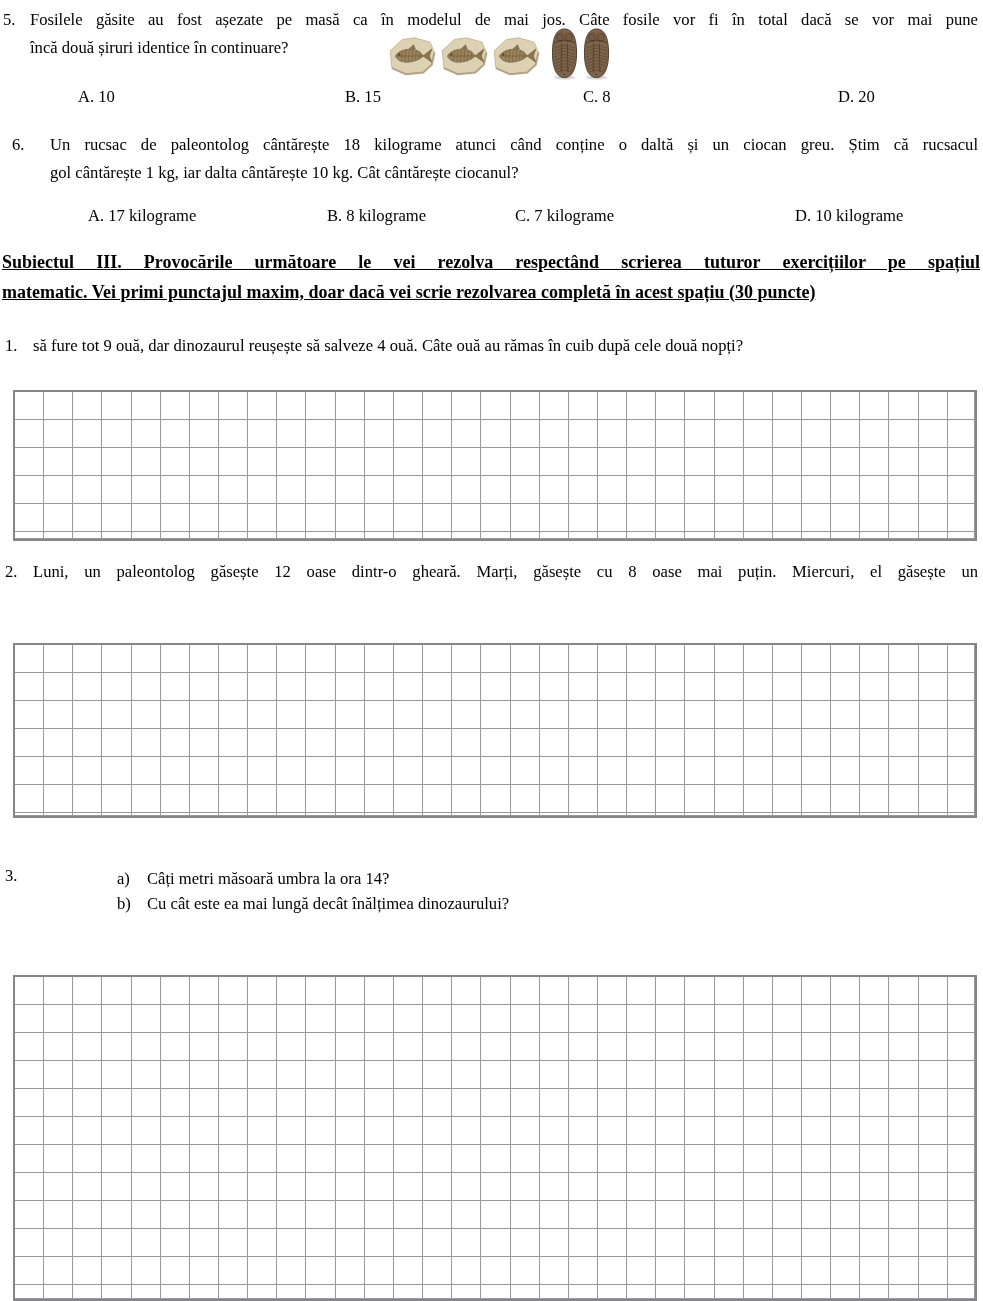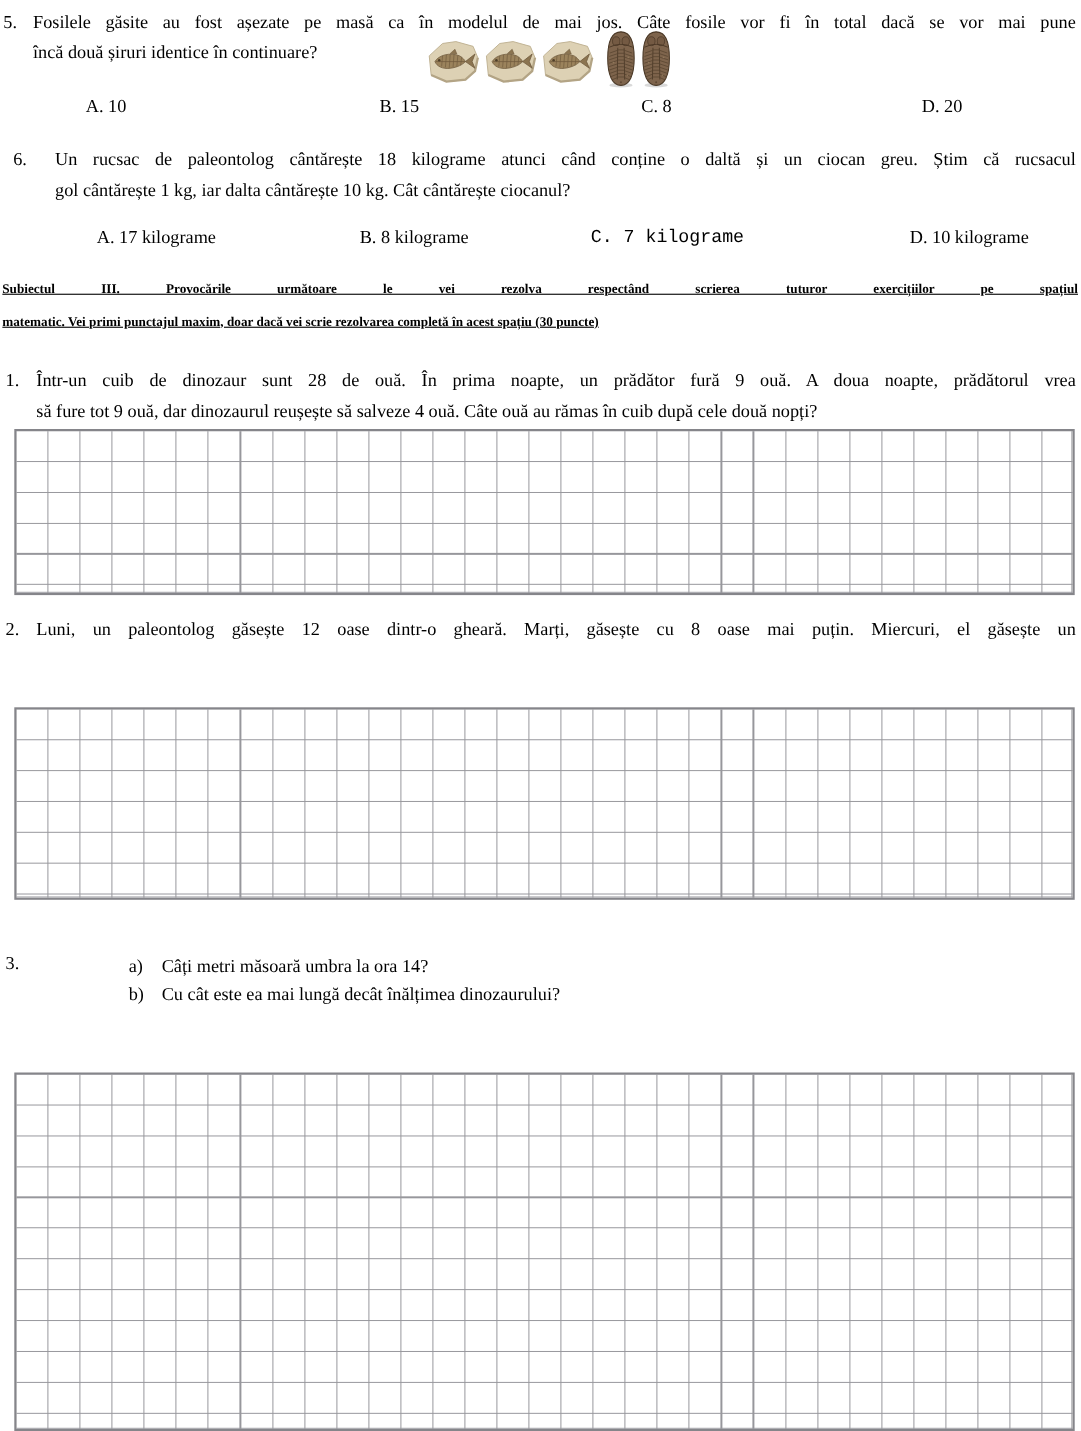--- a/index.html
+++ b/index.html
@@ -6,21 +6,21 @@
   .page{
     position:relative;width:983px;height:1301px;background:#ffffff;
     overflow:hidden;color:#000;
     font-family:"Liberation Serif","DejaVu Serif",serif;
     font-size:16.6px;line-height:28px;
   }
   .abs{position:absolute;}
   .qnum{position:absolute;top:0;}
   .qtext .line{height:28px;overflow:hidden;}
   .line.fill{text-align:justify;text-align-last:justify;}
-  .section-header{font-weight:bold;font-size:12px;line-height:29.5px;}
+  .section-header{font-weight:bold;font-size:18px;line-height:29.5px;}
   .section-header .line{text-decoration:underline;height:29.5px;overflow:hidden;}
   .answers span{position:absolute;top:0;white-space:nowrap;}
   .grid{
     position:absolute;left:13px;width:964px;box-sizing:border-box;
     border:2px solid #85858a;
     background-image:
       repeating-linear-gradient(to right,#97979c 0,#97979c 1px,transparent 1px,transparent 29.15px),
       repeating-linear-gradient(to bottom,#97979c 0,#97979c 1px,transparent 1px,transparent 28px);
     background-position:-1px -1px;
   }
@@ -137,33 +137,32 @@
     <span class="qnum" style="left:12px;">6.</span>
     <div class="qtext" style="margin-left:50px;">
       <div class="line fill">Un rucsac de paleontolog cântărește 18 kilograme atunci când conține o daltă și un ciocan greu. Știm că rucsacul</div>
       <div class="line">gol cântărește 1 kg, iar dalta cântărește 10 kg. Cât cântărește ciocanul?</div>
     </div>
   </div>
 
   <div class="answers abs" style="top:202px;left:0;width:871px;height:28px;">
     <span style="left:88px;">A. 17 kilograme</span>
     <span style="left:327px;">B. 8 kilograme</span>
-    <span style="left:537px;font-family:Liberation Mono, monospace;">C. 7 kilograme</span>
-    <span style="left:795px;margin-left:32px;">D. 10 kilograme</span>
+    <span style="left:515px;">C. 7 kilograme</span>
+    <span style="left:795px;">D. 10 kilograme</span>
   </div>
 
   <div class="abs section-header" style="top:248px;left:2px;width:978px;">
     <div class="line fill">Subiectul III. Provocările următoare le vei rezolva respectând scrierea tuturor exercițiilor pe spațiul</div>
     <div class="line">matematic. Vei primi punctajul maxim, doar dacă vei scrie rezolvarea completă în acest spațiu (30 puncte)</div>
   </div>
 
   <div class="abs" style="top:332px;left:0;width:978px;">
     <span class="qnum" style="left:5px;">1.</span>
     <div class="qtext" style="margin-left:33px;">
-      <div class="line fill">Într-un cuib de dinozaur sunt 28 de ouă. În prima noapte, un prădător fură 9 ouă. A doua noapte, prădătorul vrea</div>
       <div class="line">să fure tot 9 ouă, dar dinozaurul reușește să salveze 4 ouă. Câte ouă au rămas în cuib după cele două nopți?</div>
     </div>
   </div>
 
   <div class="grid" style="top:390px;height:151px;"></div>
 
   <div class="abs" style="top:558px;left:0;width:978px;">
     <span class="qnum" style="left:5px;">2.</span>
     <div class="qtext" style="margin-left:33px;">
       <div class="line fill">Luni, un paleontolog găsește 12 oase dintr-o gheară. Marți, găsește cu 8 oase mai puțin. Miercuri, el găsește un</div>

